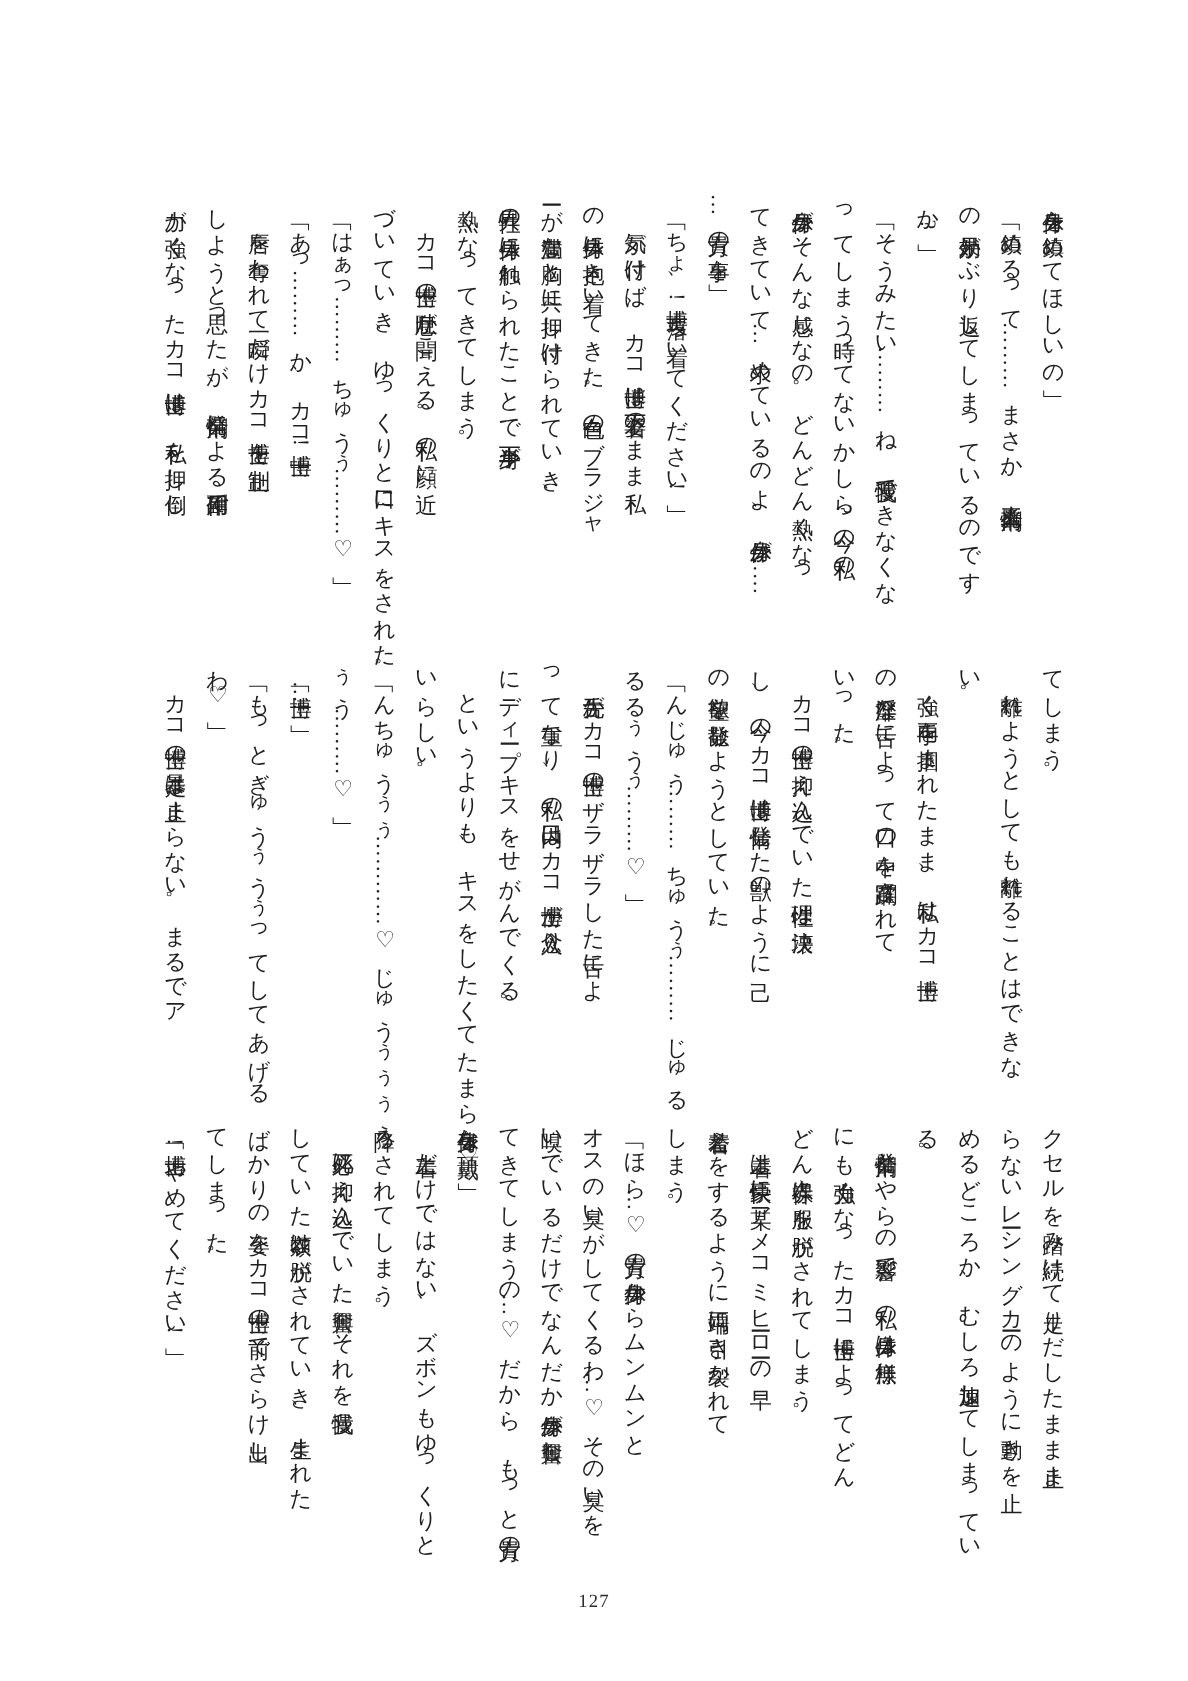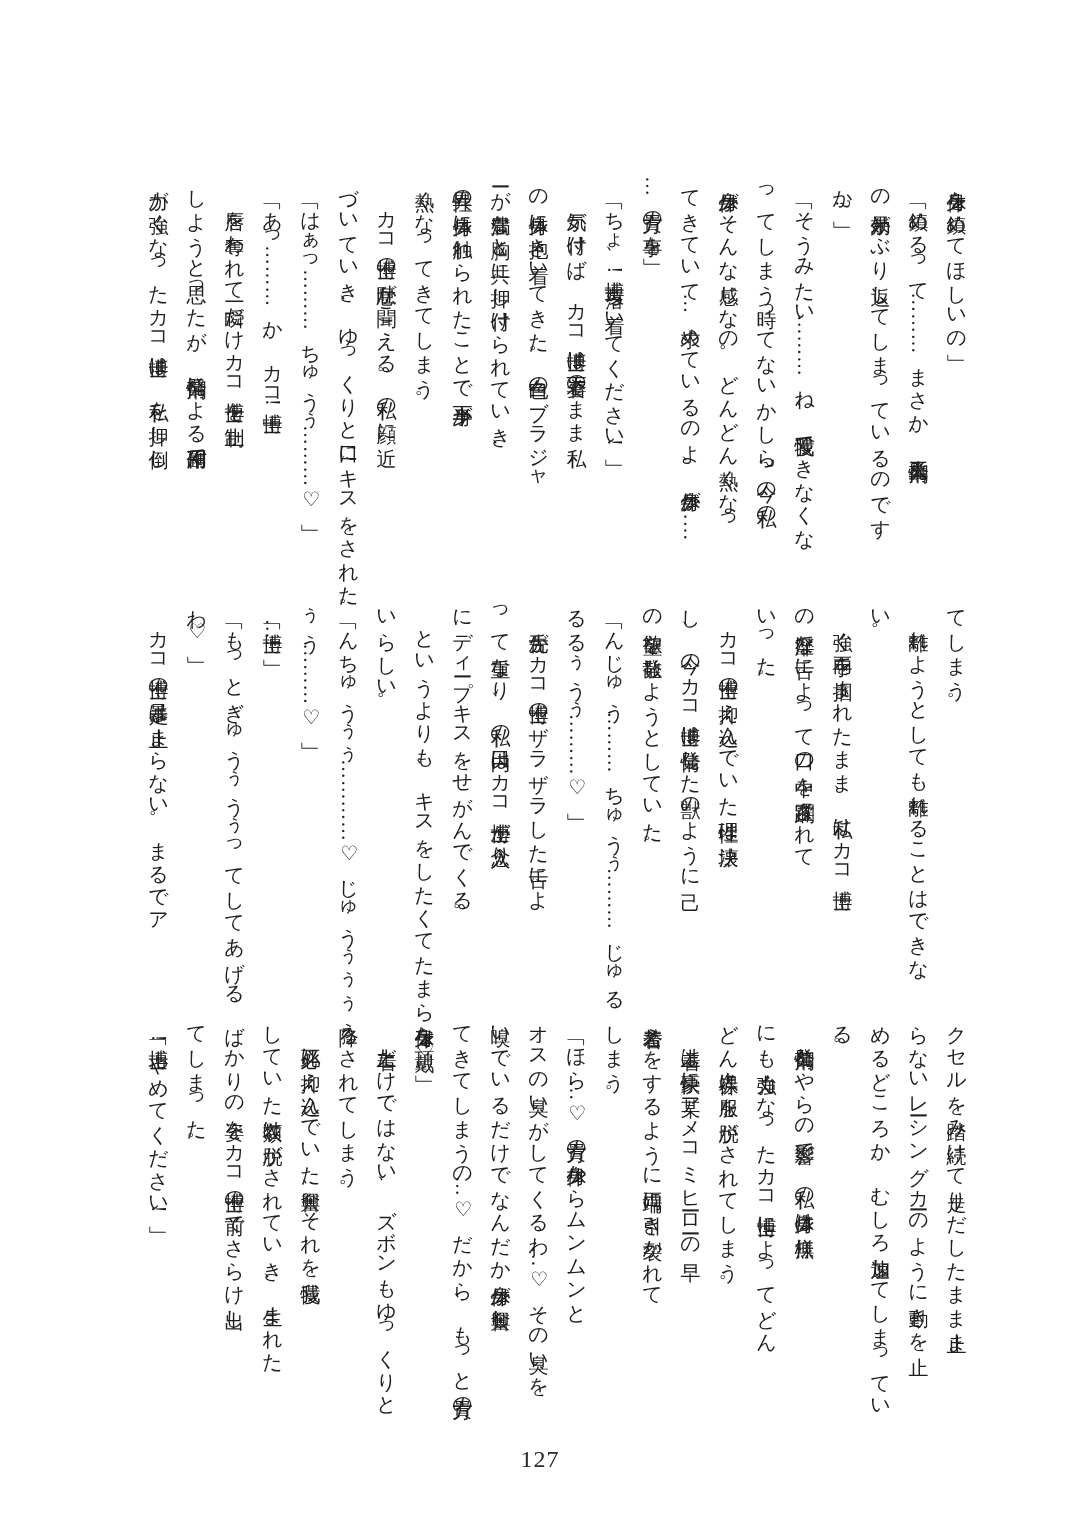--- a/index.html
+++ b/index.html
@@ -35,21 +35,21 @@
   }
   .tcol.indent {
     text-indent: 21px;
   }
   .page-number {
     position: absolute;
     top: 1446px;
     left: 0;
     width: 1080px;
     text-align: center;
-    font-size: 24px;
+    font-size: 17px;
     letter-spacing: 1px;
     color: #2a2a2a;
   }
 </style>
 </head>
 <body>
 
 <div class="page">
   <div class="band band-top">
       <div class="tcol">身体を鎮めてほしいの」</div>

